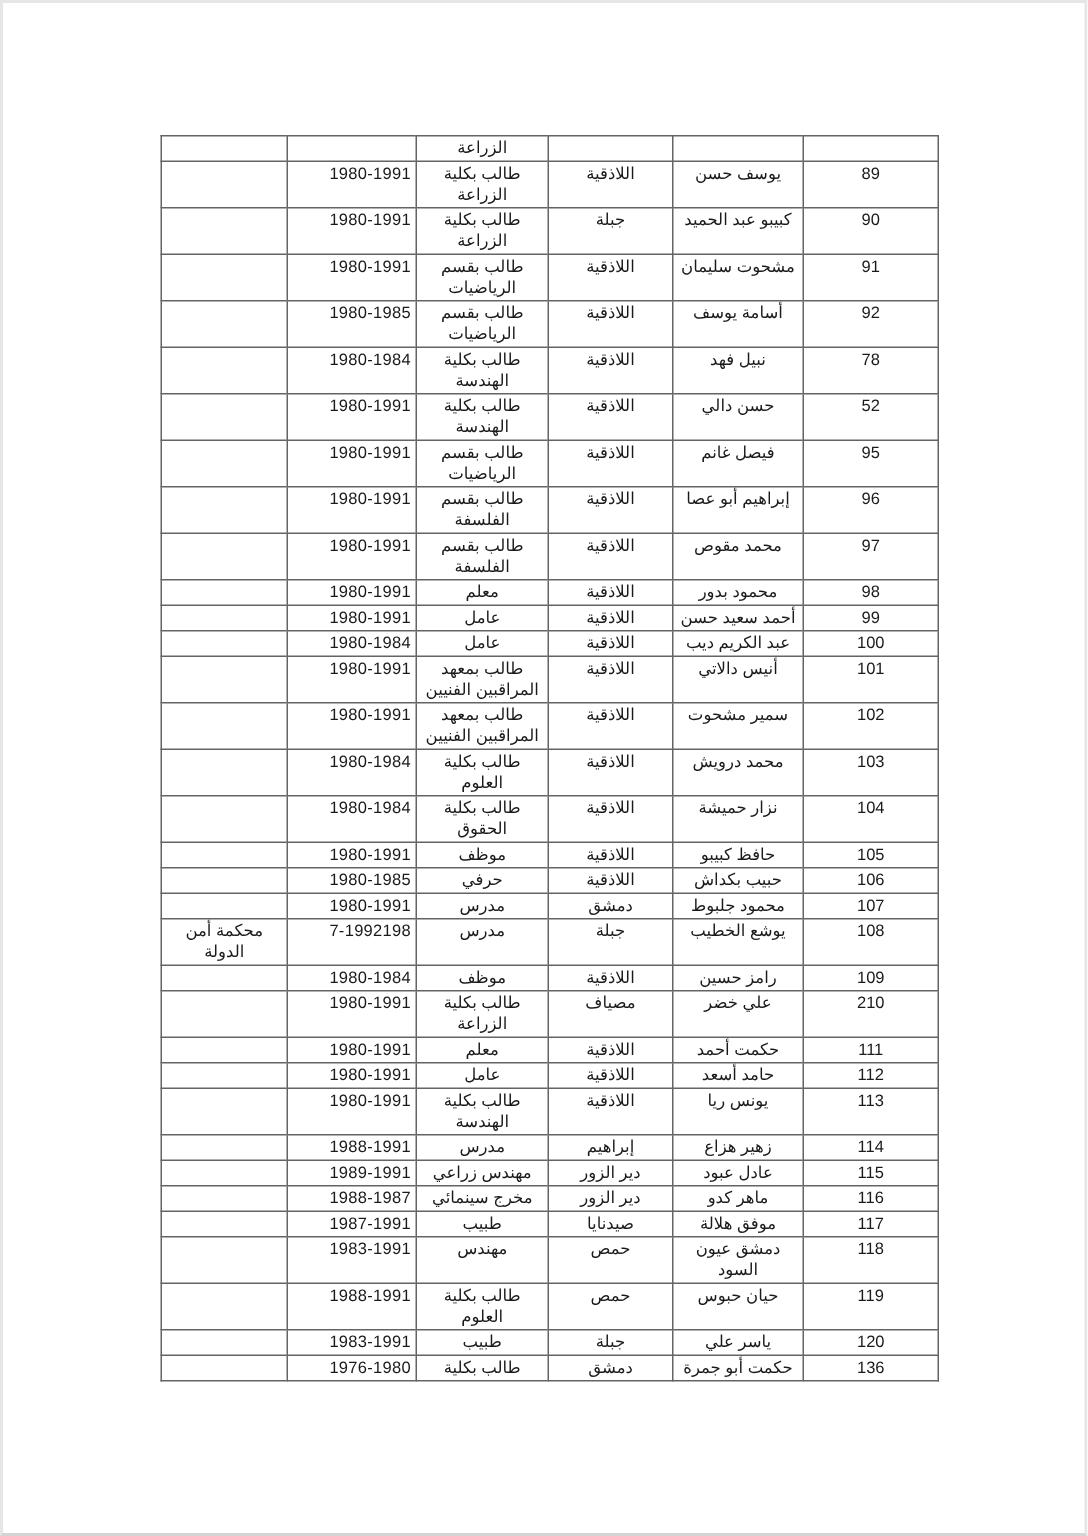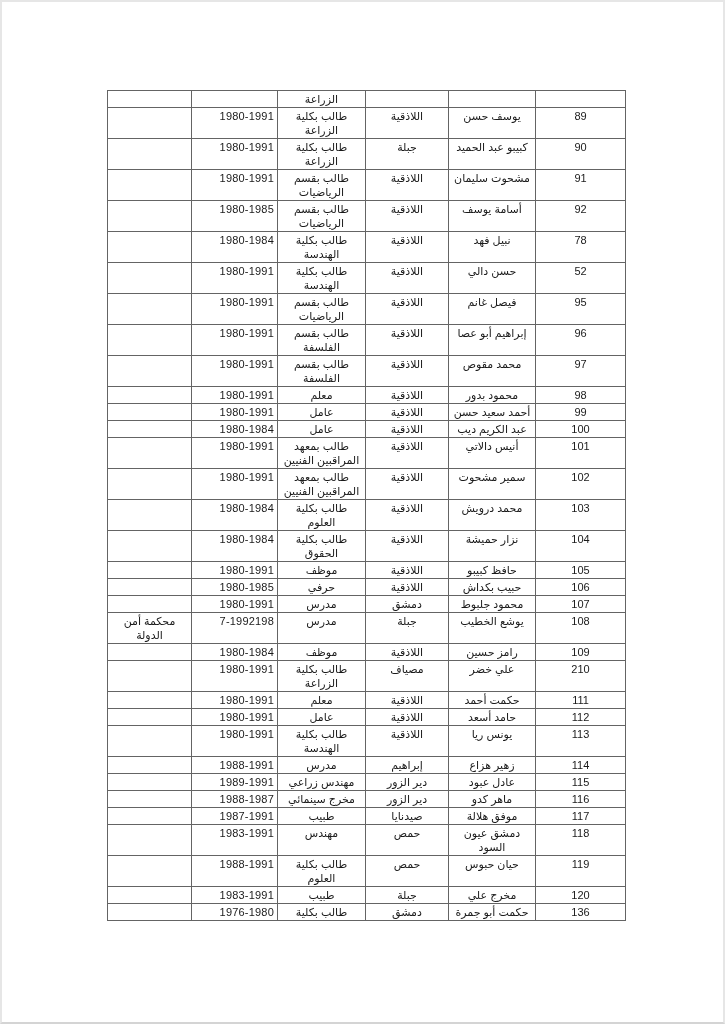--- a/index.html
+++ b/index.html
@@ -324,21 +324,21 @@
         <tr>
           <td class="col-num">119</td>
           <td class="col-name">حيان حبوس</td>
           <td class="col-city">حمص</td>
           <td class="col-occupation">طالب بكلية العلوم</td>
           <td class="col-years">1988-1991</td>
           <td class="col-notes"></td>
         </tr>
         <tr>
           <td class="col-num">120</td>
-          <td class="col-name">مخرج علي</td>
+          <td class="col-name">ياسر علي</td>
           <td class="col-city">جبلة</td>
           <td class="col-occupation">طبيب</td>
           <td class="col-years">1983-1991</td>
           <td class="col-notes"></td>
         </tr>
         <tr>
           <td class="col-num">136</td>
           <td class="col-name">حكمت أبو جمرة</td>
           <td class="col-city">دمشق</td>
           <td class="col-occupation">طالب بكلية</td>

